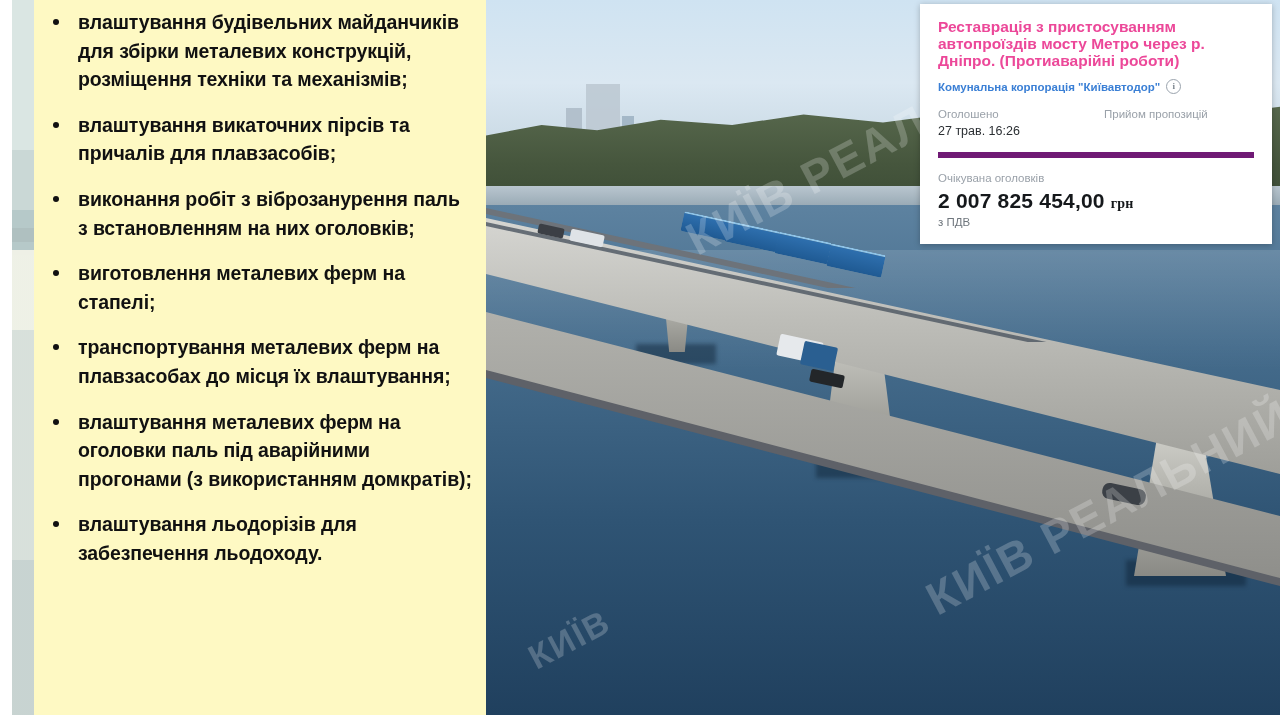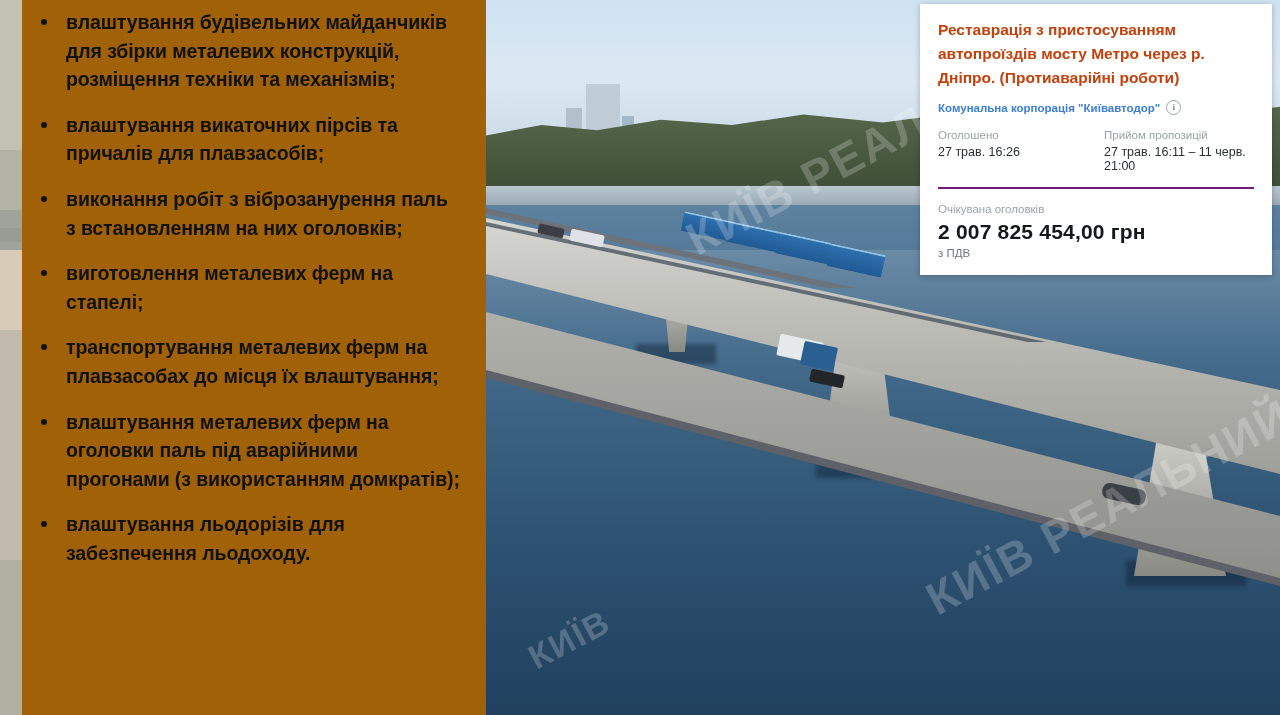--- a/index.html
+++ b/index.html
@@ -17,25 +17,25 @@
     position: relative;
     width: 1280px;
     height: 715px;
     overflow: hidden;
     background: #ffffff;
   }
 
   
   .left-panel {
     position: absolute;
-    left: 0;
+    left: 12px;
     top: 0;
     width: 486px;
     height: 715px;
-    background: #a16207;
+    background: #fef9c3;
     overflow: hidden;
   }
   .bullet-list {
     margin: 0;
     padding: 8px 24px 0 66px;
     list-style: none;
   }
   .bullet-item {
     position: relative;
     font-size: 19.5px;
@@ -202,23 +202,23 @@
     right: 8px;
     top: 4px;
     width: 352px;
     background: #ffffff;
     box-shadow: 0 1px 6px rgba(0,0,0,.25);
     padding: 14px 18px 16px 18px;
     box-sizing: border-box;
   }
   .card-title {
     font-size: 15.5px;
-    line-height: 24px;
-    font-weight: 700;
-    color: #c2410c;
+    line-height: 17px;
+    font-weight: 700;
+    color: #ec4899;
     margin: 0 0 10px 0;
   }
   .card-org-row {
     display: flex;
     align-items: center;
     gap: 6px;
     margin-bottom: 14px;
   }
   .card-org {
     font-size: 11.5px;
@@ -233,21 +233,21 @@
     font-size: 9px;
     line-height: 13px;
     text-align: center;
     font-weight: 700;
     font-family: "Liberation Serif", serif;
   }
   .dates {
     display: flex;
     gap: 16px;
     padding-bottom: 14px;
-    border-bottom: 2px solid #701a75;
+    border-bottom: 6px solid #701a75;
   }
   .date-col { width: 50%; }
   .date-label {
     font-size: 11.5px;
     color: #9aa1a9;
     margin-bottom: 4px;
   }
   .date-value {
     font-size: 12.5px;
     color: #2b2f33;
@@ -257,21 +257,21 @@
     font-size: 11.5px;
     color: #9aa1a9;
     margin-bottom: 5px;
   }
   .cost-value {
     font-size: 21px;
     font-weight: 700;
     color: #15181b;
     letter-spacing: .2px;
   }
-  .cost-value .cur { font-size: 21px; }
+  .cost-value .cur { font-size: 14px; font-family: Liberation Serif, serif; }
   .cost-vat {
     font-size: 11.5px;
     color: #6f767d;
     margin-top: 3px;
   }
 </style>
 </head>
 <body>
 
 <div class="screen">
@@ -344,21 +344,20 @@
         <span class="info-icon">i</span>
       </div>
 
       <div class="dates">
         <div class="date-col">
           <div class="date-label">Оголошено</div>
           <div class="date-value">27 трав. 16:26</div>
         </div>
         <div class="date-col">
           <div class="date-label">Прийом пропозицій</div>
-          <div class="date-value">27 трав. 16:11 – 11 черв. 21:00</div>
         </div>
       </div>
 
       <div class="cost-block">
         <div class="cost-label">Очікувана оголовків</div>
         <div class="cost-value">
           <span>2 007 825 454,00</span>
           <span class="cur">грн</span>
         </div>
         <div class="cost-vat">з ПДВ</div>

